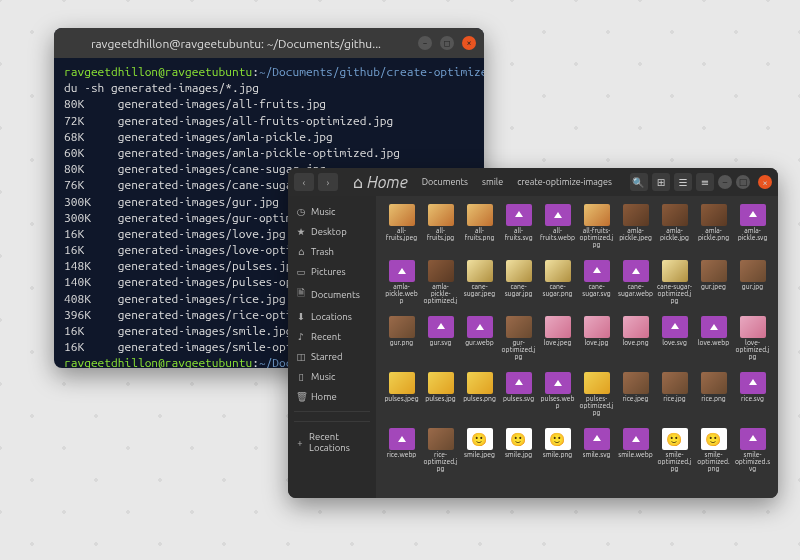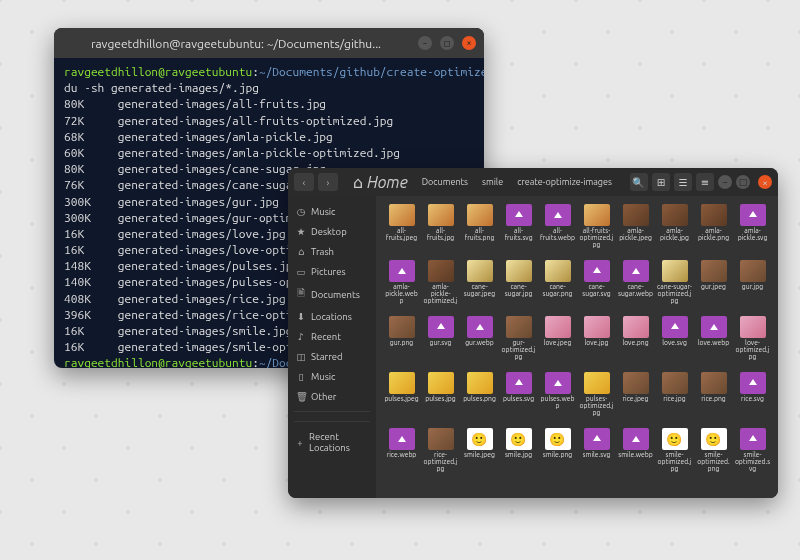--- a/index.html
+++ b/index.html
@@ -200,21 +200,21 @@
         <div class="sb-item">
           <span class="ic">◫</span>
           <span>Starred</span>
         </div>
         <div class="sb-item">
           <span class="ic">▯</span>
           <span>Music</span>
         </div>
         <div class="sb-item">
           <span class="ic">🗑</span>
-          <span>Other</span>
+          <span>Home</span>
         </div>
         <div class="sb-sep"></div>
         <div class="sb-sep"></div>
         <div class="sb-item">
           <span class="ic">+</span>
           <span>Recent Locations</span>
         </div>
       </div>
     <div class="grid" id="grid">
         <div class="file">

